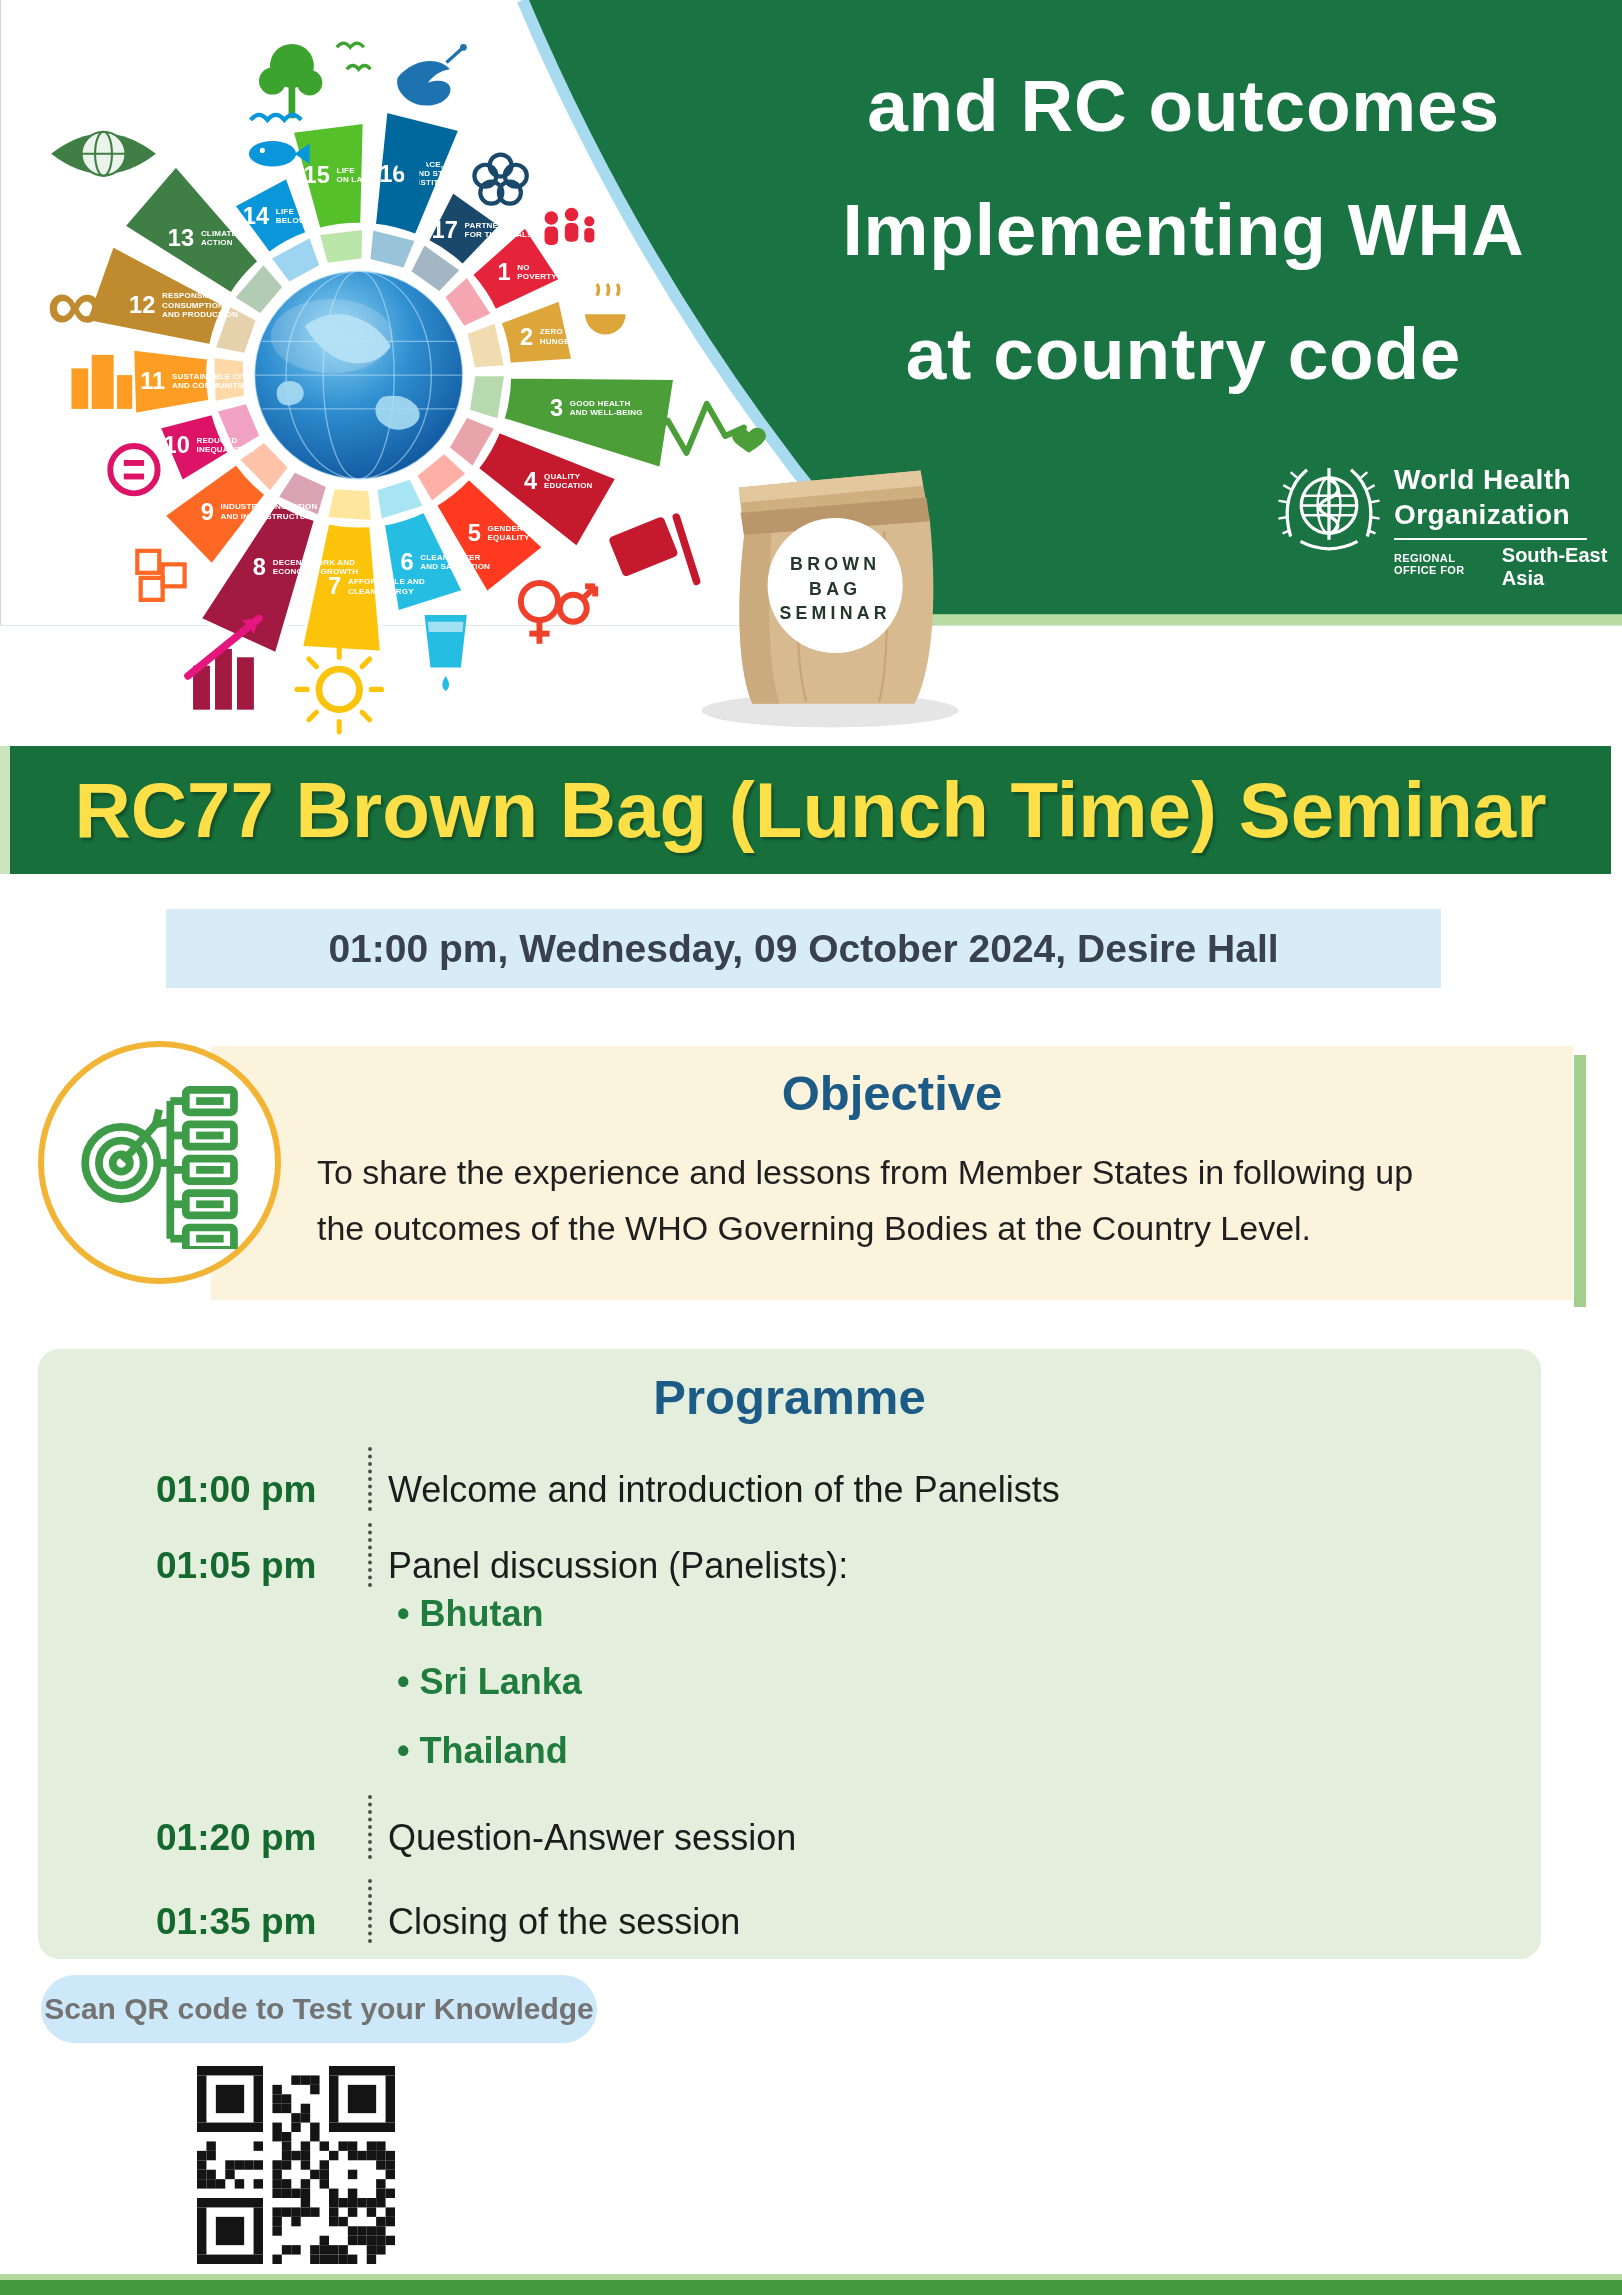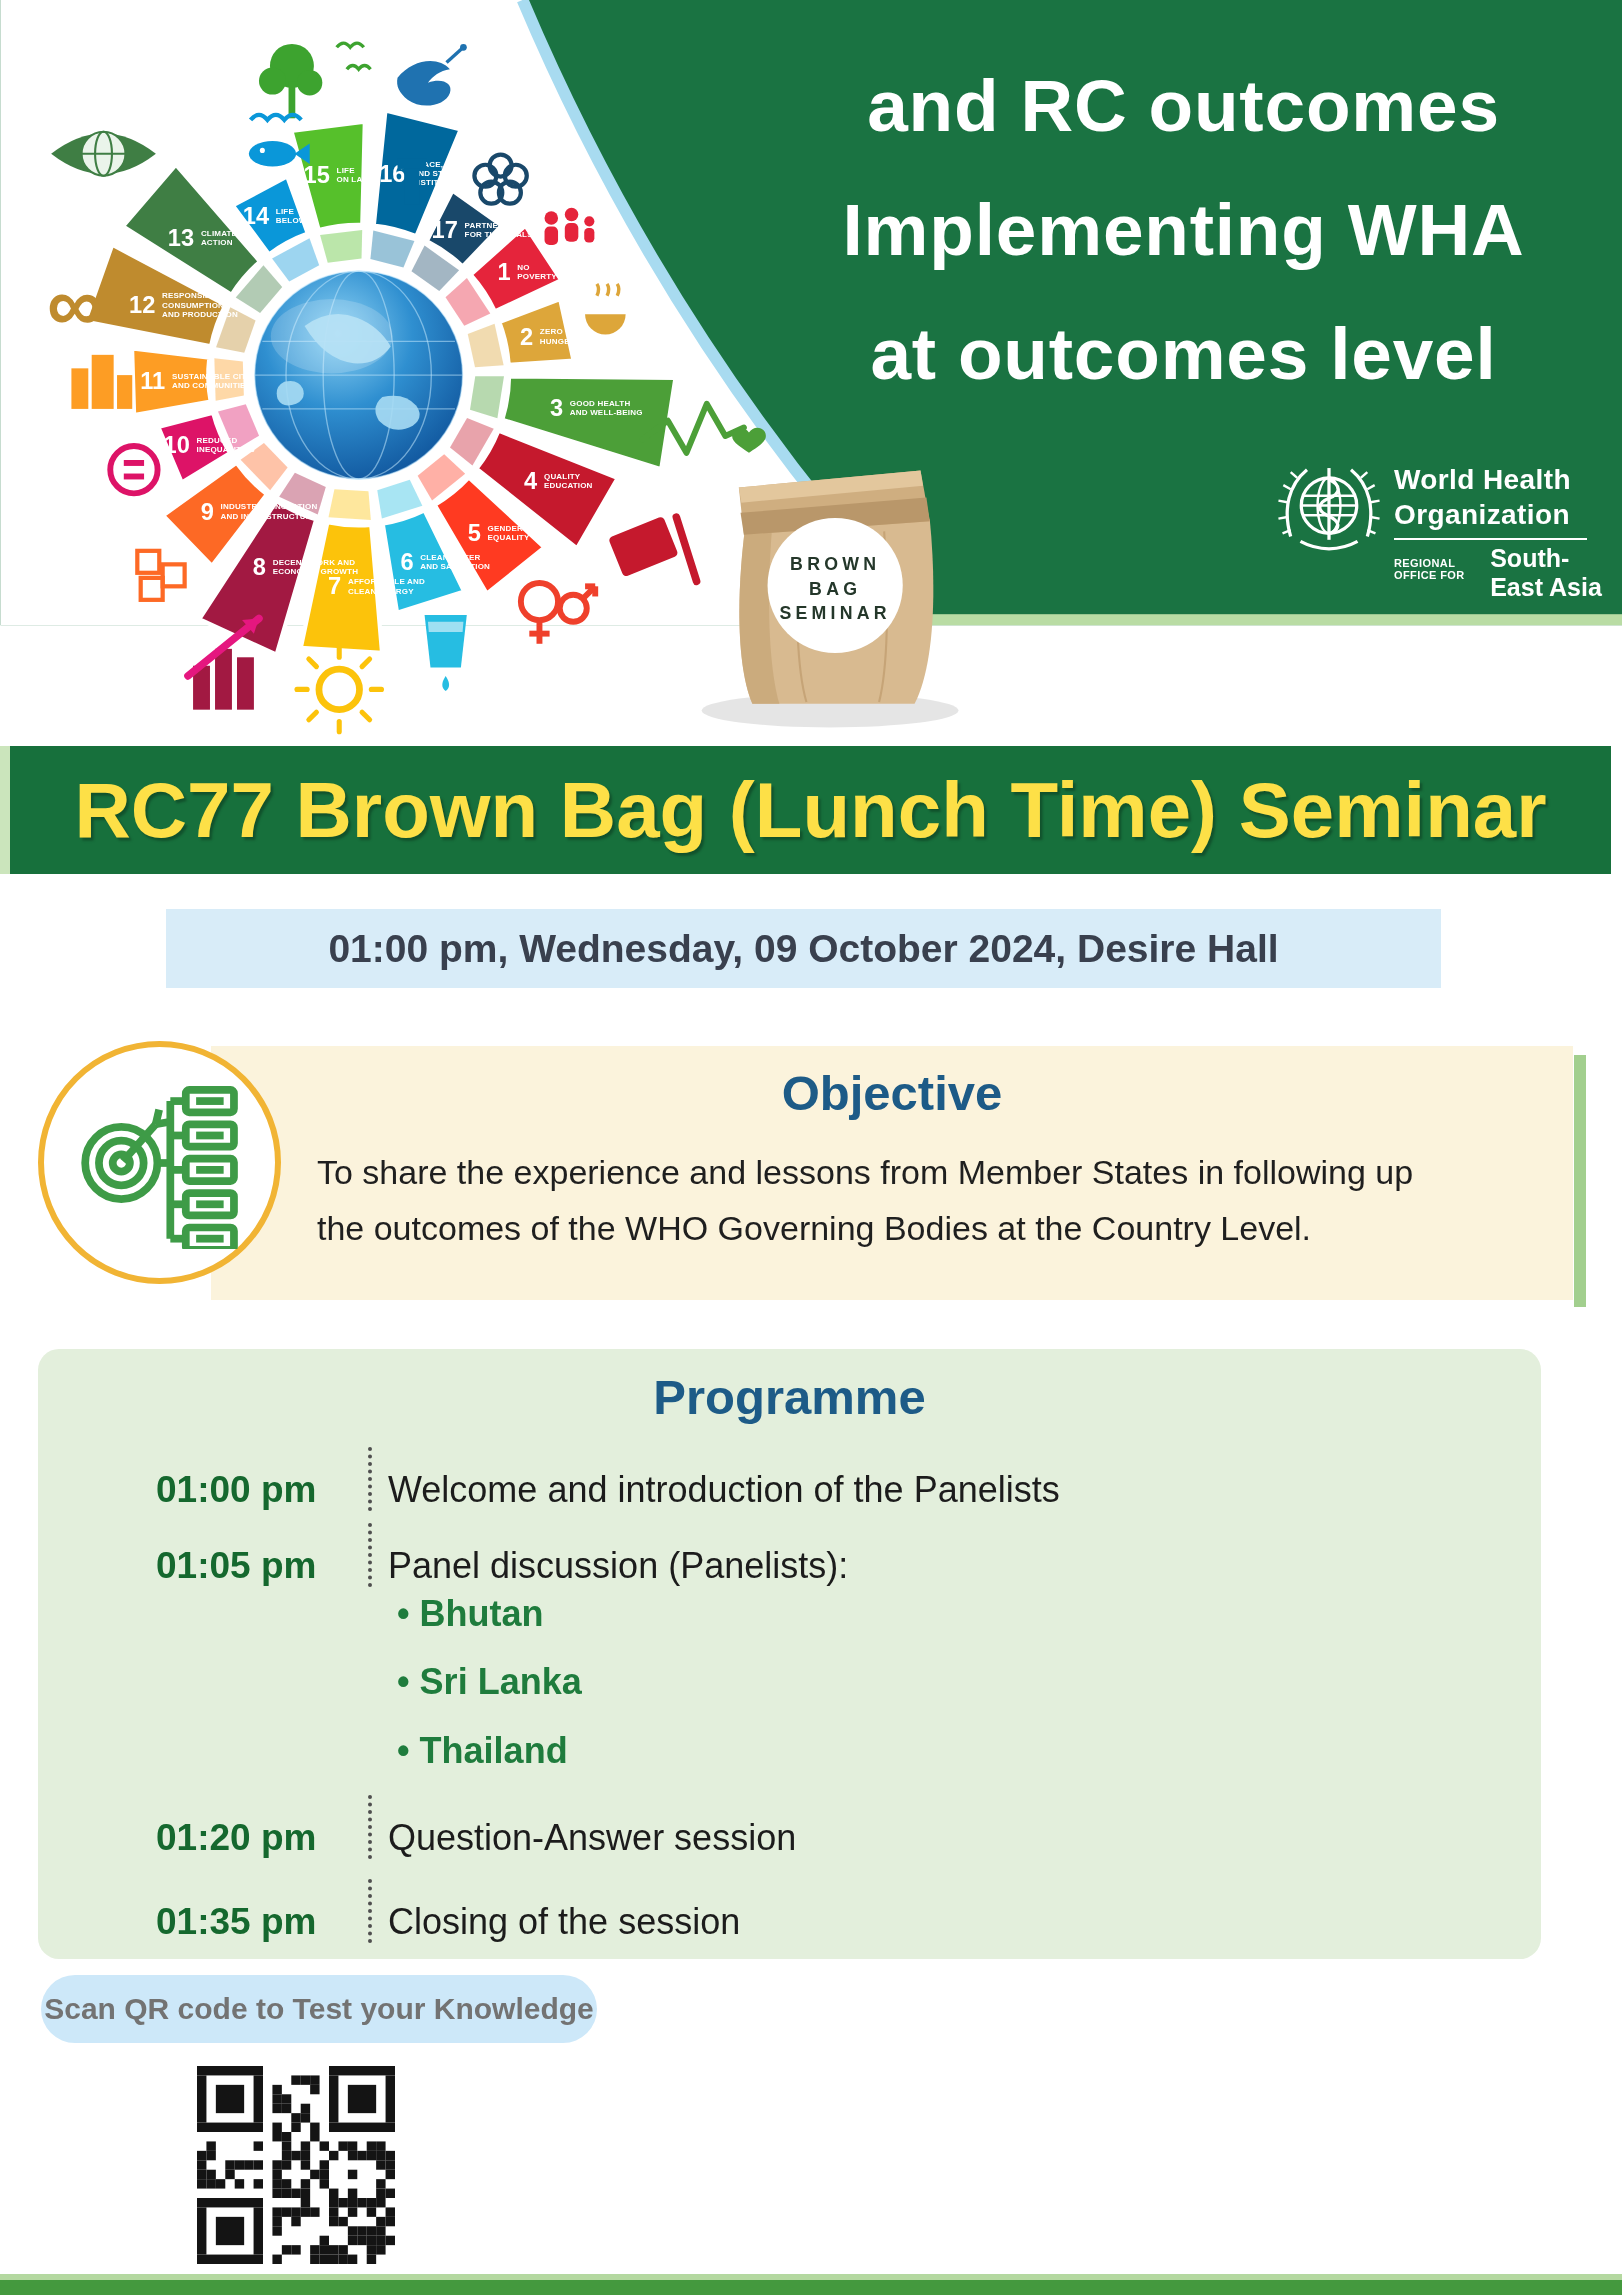--- a/index.html
+++ b/index.html
@@ -9,21 +9,21 @@
   .hero{position:absolute;left:0;top:0;width:1623px;height:746px;}
   .hero-title{position:absolute;left:761px;top:44px;width:845px;text-align:center;
     color:#ffffff;font-size:73px;font-weight:bold;line-height:124px;letter-spacing:0.8px;}
   .who-logo{position:absolute;left:1276px;top:453px;width:338px;height:135px;color:#fff;}
   .who-emblem{position:absolute;left:0;top:1.7px;width:106px;height:106px;}
   .who-text{position:absolute;left:118px;top:8.5px;}
   .who-name{font-size:28px;font-weight:bold;line-height:35px;letter-spacing:0.4px;}
   .who-rule{width:193px;height:2.5px;background:#ffffff;margin:6px 0 4.2px 0;}
   .who-office{display:flex;align-items:baseline;gap:8.5px;}
   .who-office-prefix{font-size:11px;font-weight:bold;letter-spacing:0.4px;}
-  .who-region{font-size:25px;font-weight:bold;}
+  .who-region{font-size:20px;font-weight:bold;}
 
   
   .banner-accent{position:absolute;left:0;top:746px;width:10px;height:128px;background:#CBE5BC;}
   .banner{position:absolute;left:10px;top:746px;width:1601px;height:128px;background:#17703C;
     display:flex;align-items:center;justify-content:center;}
   .banner-text{color:#fde047;font-size:78px;font-weight:bold;letter-spacing:0px;
     text-shadow:2.5px 3.4px 2.5px rgba(0,0,0,0.28);white-space:nowrap;}
 
   
   .date-bar{position:absolute;left:166px;top:909px;width:1275px;height:79px;background:#D8ECF8;
@@ -319,21 +319,21 @@
       <circle cx="124" cy="188" r="80" fill="#ffffff"></circle>
       <text x="124" y="170" text-anchor="middle" font-size="21" font-weight="bold" letter-spacing="5" fill="#24372A">BROWN</text>
       <text x="124" y="199" text-anchor="middle" font-size="21" font-weight="bold" letter-spacing="5" fill="#24372A">BAG</text>
       <text x="124" y="228" text-anchor="middle" font-size="21" font-weight="bold" letter-spacing="5" fill="#24372A">SEMINAR</text>
     </g>
   </svg>
 
   <div class="hero-title">
     <div>and RC outcomes</div>
     <div>Implementing WHA</div>
-    <div>at outcomes level</div>
+    <div>at country code</div>
   </div>
 
   <div class="who-logo">
     <svg class="who-emblem" viewBox="0 0 130 130">
       <g stroke="#ffffff" fill="none">
         <circle cx="65" cy="62" r="34" stroke-width="4"></circle>
         <line x1="33.5" y1="50" x2="96.5" y2="50" stroke-width="3"></line>
         <line x1="31" y1="62" x2="99" y2="62" stroke-width="3"></line>
         <line x1="33.5" y1="74" x2="96.5" y2="74" stroke-width="3"></line>
         <ellipse cx="65" cy="62" rx="14" ry="34" stroke-width="3"></ellipse>

